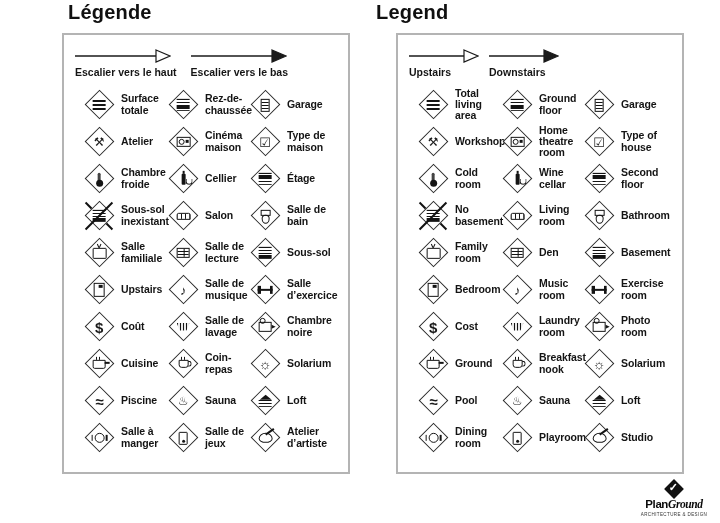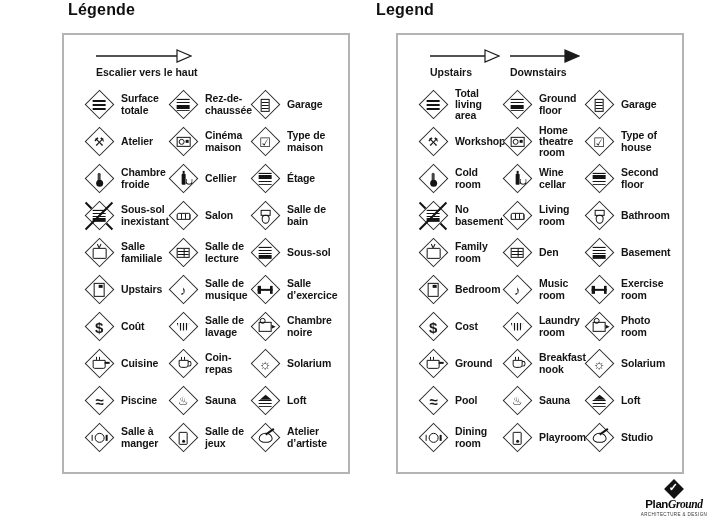--- a/index.html
+++ b/index.html
@@ -1,29 +1,29 @@
 <!DOCTYPE html>
 <html><head>
 <meta charset="utf-8">
 <style>
   html,body{margin:0;padding:0;}
   body{
     width:720px;height:523px;position:relative;overflow:hidden;
     background:#ffffff;color:#111;
     font-family:"Liberation Sans", sans-serif;
   }
-  .panel-title{position:absolute;top:1px;font-size:16px;font-weight:bold;letter-spacing:.2px;color:#101010;}
+  .panel-title{position:absolute;top:1px;font-size:20px;font-weight:bold;letter-spacing:.2px;color:#101010;}
   #title-fr{left:68px;}
   #title-en{left:376px;}
   .panel{position:absolute;top:33px;width:288px;height:441px;border:2px solid #b4b4b4;
     box-sizing:border-box;background:#fff;overflow:hidden;}
   #panel-fr{left:62px;}
   #panel-en{left:396px;}
 
-  .arrow-row{display:flex;gap:14px;padding:14px 0 0 32px;}
+  .arrow-row{display:flex;gap:14px;padding:14px 0 0 11px;}
   #panel-en .arrow-row{gap:10px;}
   .arrow-col{display:flex;flex-direction:column;gap:3px;}
   .arrow-label{font-size:10.5px;font-weight:bold;white-space:nowrap;color:#151515;}
 
   .grid{display:grid;grid-template-columns:84px 82px 1fr;grid-auto-rows:37px;margin:8px 4px 0 18px;}
   .cell{display:flex;align-items:center;gap:5px;}
   .icon-box{width:34px;height:34px;flex:none;display:flex;align-items:center;justify-content:center;position:relative;}
   .dia{width:21px;height:21px;border:1.4px solid #2b2b2b;background:#fff;transform:rotate(45deg);
        display:flex;align-items:center;justify-content:center;box-sizing:border-box;}
   .g-wrap{transform:rotate(-45deg);width:20px;height:20px;display:flex;align-items:center;justify-content:center;}
@@ -116,20 +116,27 @@
 
 <div class="panel" id="panel-fr">
     <div class="arrow-row">
       <div class="arrow-col">
         <svg width="96" height="14">
           <line x1="0" y1="7" x2="81" y2="7" stroke="#1a1a1a" stroke-width="1.6"></line>
           <polygon points="81,1 95,7 81,13" fill="#ffffff" stroke="#1a1a1a" stroke-width="1.2"></polygon>
         </svg>
         <div class="arrow-label">Escalier vers le haut</div>
       </div>
+      <div class="arrow-col">
+        <svg width="96" height="14">
+          <line x1="0" y1="7" x2="81" y2="7" stroke="#1a1a1a" stroke-width="1.6"></line>
+          <polygon points="81,1 95,7 81,13" fill="#1a1a1a" stroke="#1a1a1a" stroke-width="1.2"></polygon>
+        </svg>
+        <div class="arrow-label">Escalier vers le bas</div>
+      </div>
     </div>
     <div class="grid">
       <div class="cell">
         <span class="icon-box">
           <span class="dia">
             <span class="g-wrap">
               <span class="glyph g-bars-all"></span>
             </span>
           </span>
         </span>

